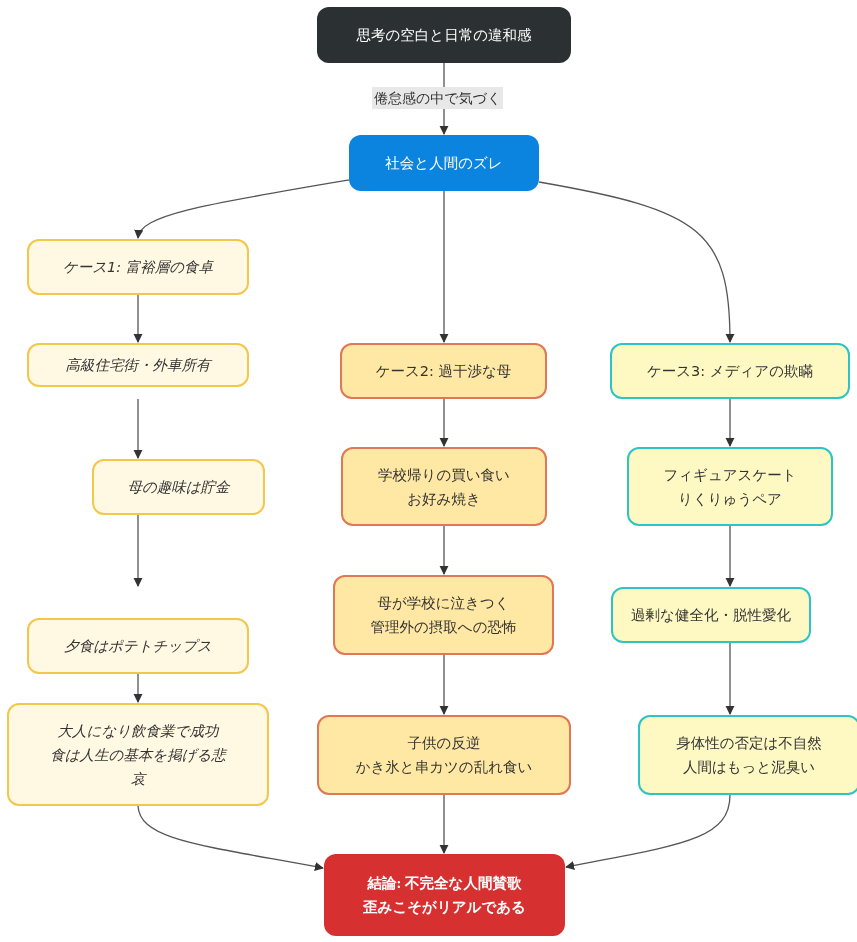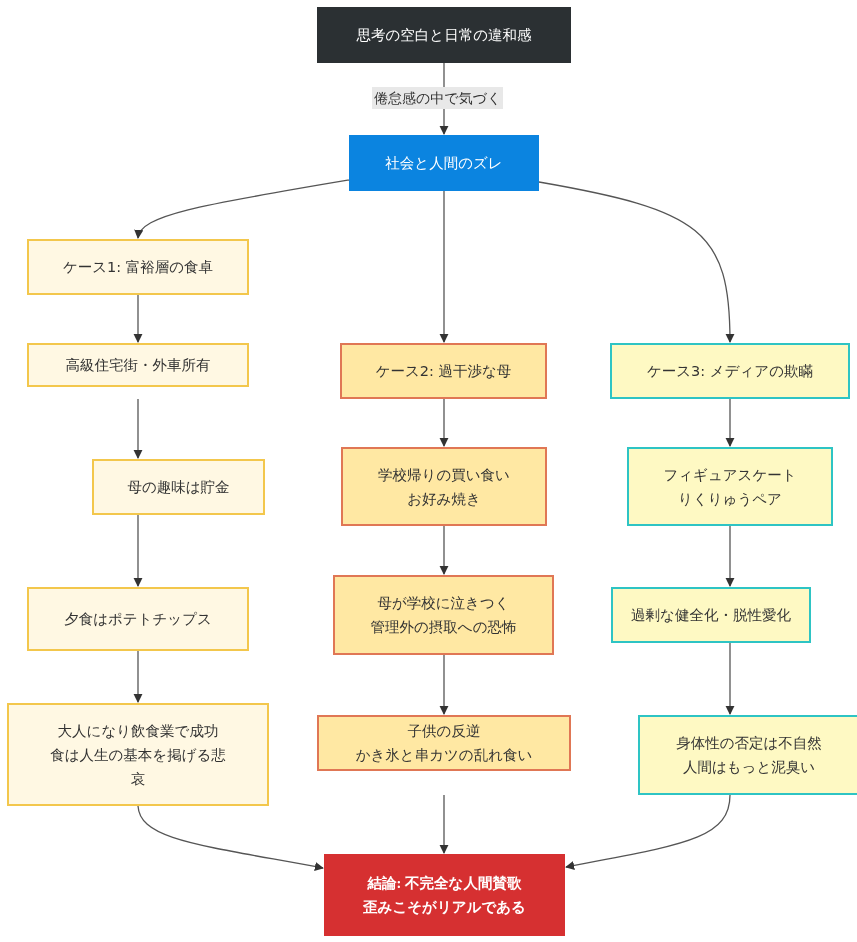--- a/index.html
+++ b/index.html
@@ -1,25 +1,25 @@
 <!DOCTYPE html>
 <html><head>
 <meta charset="utf-8">
 <style>
   html, body { margin: 0; padding: 0; background: #ffffff; }
   body { width: 857px; height: 942px; position: relative; overflow: hidden;
          font-family: "DejaVu Sans", "Liberation Sans", sans-serif; }
   svg.edges { position: absolute; left: 0; top: 0; width: 857px; height: 942px; }
   .node { position: absolute; box-sizing: border-box; display: flex; align-items: center;
           justify-content: center; text-align: center; font-size: 14.5px; line-height: 24px;
-          color: #333333; white-space: pre-line; padding: 0 10px; }
+          color: #333333; white-space: pre-line; padding: 0 10px; border-radius: 12px; }
   .dark { background: #2b3033; color: #ffffff; }
   .blue { background: #0b84e0; color: #ffffff; }
   .red { background: #d63031; color: #ffffff; font-weight: bold; font-family: Liberation Serif, serif; }
-  .c1 { background: #fff8e3; border: 2px solid #f3c74c; }
+  .c1 { background: #fff8e3; border: 2px solid #f3c74c; font-style: italic; }
   .c2 { background: #ffe8a3; border: 2px solid #e07755; }
   .c3 { background: #fef9c3; border: 2px solid #2ec4c4; }
   .edge-label { position: absolute; background: #e8e8e8; color: #333; font-size: 14px;
                 line-height: 22px; padding: 0 2px; }
 </style>
 </head>
 <body>
 
 <svg class="edges" viewBox="0 0 857 942">
   <defs>
@@ -49,31 +49,31 @@
 </svg>
 
 <div class="edge-label" style="left:372px;top:87px;">倦怠感の中で気づく</div>
 
 <div class="node dark" style="left:317px;top:7px;width:254px;height:56px;">思考の空白と日常の違和感</div>
 <div class="node blue" style="left:349px;top:135px;width:190px;height:56px;">社会と人間のズレ</div>
 
 <div class="node c1" style="left:27px;top:239px;width:222px;height:56px;">ケース1: 富裕層の食卓</div>
 <div class="node c1" style="left:27px;top:343px;width:222px;height:44px;">高級住宅街・外車所有</div>
 <div class="node c1" style="left:51px;top:459px;width:173px;height:56px;margin-left:41px;">母の趣味は貯金</div>
-<div class="node c1" style="left:27px;top:587px;width:222px;height:64px;">夕食はポテトチップス</div>
+<div class="node c1" style="left:27px;top:618px;width:222px;height:56px;">夕食はポテトチップス</div>
 <div class="node c1" style="left:7px;top:703px;width:262px;height:103px;">大人になり飲食業で成功
 食は人生の基本を掲げる悲
 哀</div>
 
 <div class="node c2" style="left:340px;top:343px;width:207px;height:56px;">ケース2: 過干渉な母</div>
 <div class="node c2" style="left:341px;top:447px;width:206px;height:79px;">学校帰りの買い食い
 お好み焼き</div>
 <div class="node c2" style="left:333px;top:575px;width:221px;height:80px;">母が学校に泣きつく
 管理外の摂取への恐怖</div>
-<div class="node c2" style="left:317px;top:715px;width:254px;height:56px;">子供の反逆
+<div class="node c2" style="left:317px;top:715px;width:254px;height:80px;">子供の反逆
 かき氷と串カツの乱れ食い</div>
 
 <div class="node c3" style="left:610px;top:343px;width:240px;height:56px;">ケース3: メディアの欺瞞</div>
 <div class="node c3" style="left:627px;top:447px;width:206px;height:79px;">フィギュアスケート
 りくりゅうペア</div>
 <div class="node c3" style="left:611px;top:587px;width:200px;height:56px;font-family:Liberation Serif, serif;">過剰な健全化・脱性愛化</div>
 <div class="node c3" style="left:638px;top:715px;width:222px;height:80px;">身体性の否定は不自然
 人間はもっと泥臭い</div>
 
 <div class="node red" style="left:324px;top:854px;width:241px;height:82px;">結論: 不完全な人間賛歌

